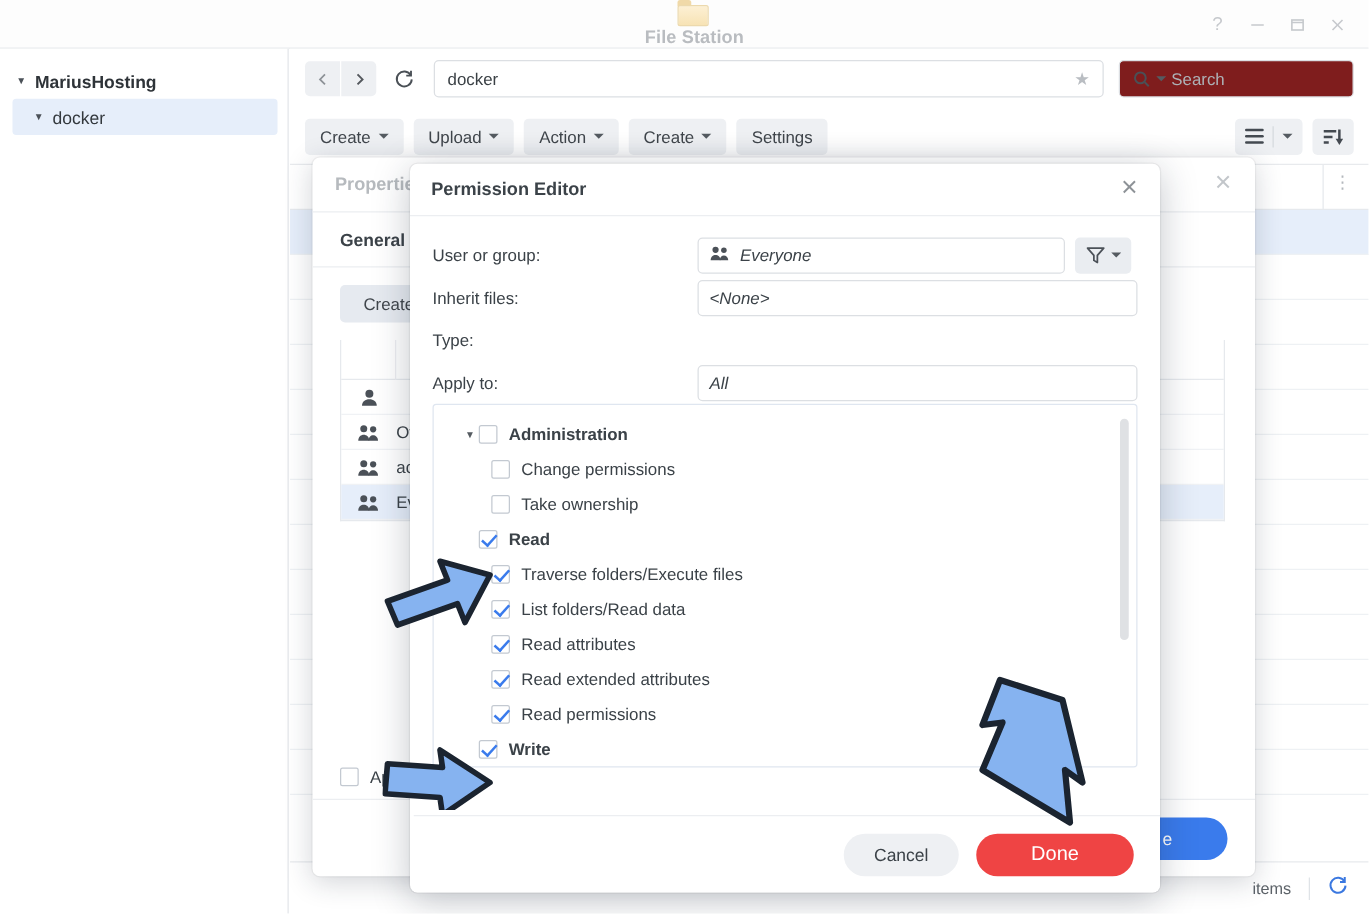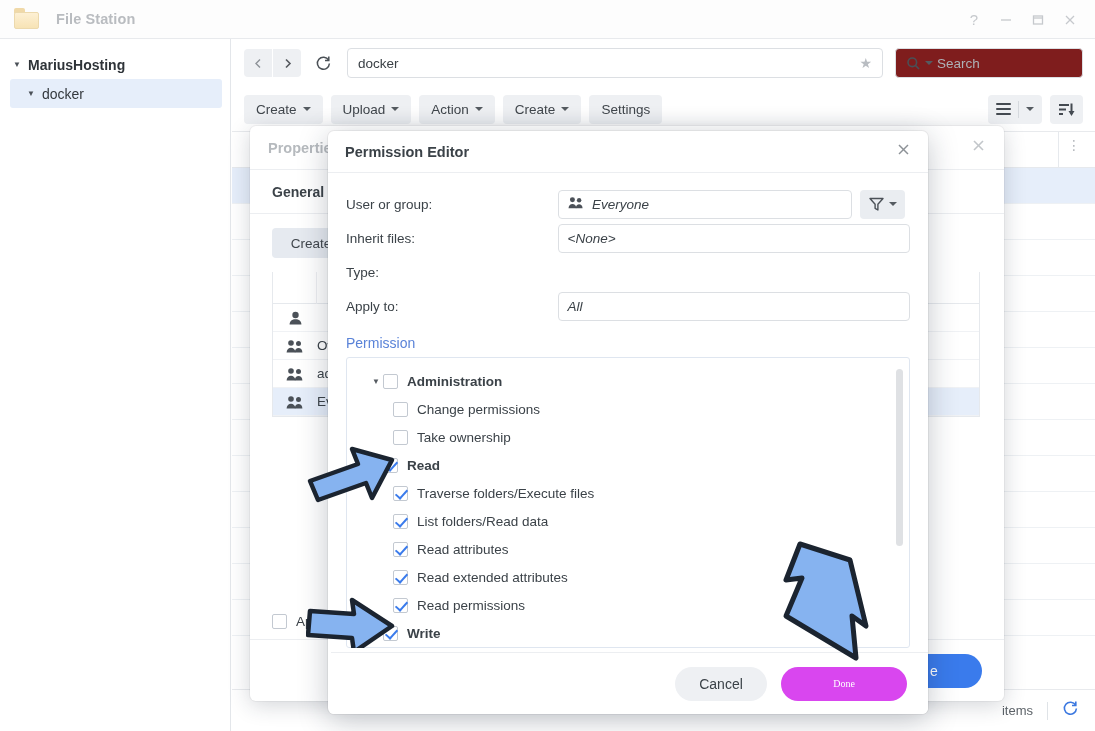--- a/index.html
+++ b/index.html
@@ -17,21 +17,21 @@
     width: 1095px; height: 731px;
     background: #fff;
     overflow: hidden;
   }
 
   
   .titlebar {
     position: absolute; left: 0; top: 0; width: 1095px; height: 39px;
     background: #fdfdfd;
     border-bottom: 1px solid #e8eaed;
-    display: flex; align-items: center;
+    display: flex; align-items: center; flex-direction: column;
   }
   .app-icon {
     margin-left: 14px; width: 26px; height: 22px; position: relative;
   }
   .app-icon .tab {
     position: absolute; left: 0; top: 0; width: 11px; height: 5px;
     background: #f0d9a8; border-radius: 2px 2px 0 0;
   }
   .app-icon .body {
     position: absolute; left: 0; top: 4px; width: 25px; height: 17px;
@@ -263,22 +263,22 @@
   .dlg-foot {
     position: absolute; left: 3px; bottom: 0; width: 600px; height: 62px;
     border-top: 1px solid #eceef1; display: flex; align-items: center; justify-content: flex-end;
     gap: 14px; padding-right: 24px; background: #fff;
   }
   .btn-cancel {
     height: 34px; min-width: 92px; border-radius: 17px; border: none; background: #eef0f3;
     color: #3b4248; font-size: 14px; font-family: "Liberation Sans", sans-serif;
   }
   .btn-done {
-    height: 34px; min-width: 126px; border-radius: 17px; border: none; background: #d946ef;
-    color: #fff; font-size: 10px; font-family: Liberation Serif, serif;
+    height: 34px; min-width: 126px; border-radius: 17px; border: none; background: #ef4444;
+    color: #fff; font-size: 16px; font-family: Liberation Sans, sans-serif;
   }
 
   
   .anno { position: absolute; pointer-events: none; }
   #arrow-read { left: 300px; top: 443px; }
   #arrow-write { left: 306px; top: 596px; }
   #arrow-done { left: 778px; top: 538px; }
 </style>
 </head>
 <body>
@@ -553,21 +553,20 @@
       </div>
 
       <div class="frow">
         <span class="flabel">Apply to:</span>
         <div class="fctl w353">
           <span>All</span>
           <span class="caret-dn"></span>
         </div>
       </div>
 
-      <div class="perm-label">Permission</div>
 
       <div class="perm-box">
         <div class="perm-list">
           <div class="prow bold">
             <span class="ind0"></span>
             <span class="tcaret">▼</span>
             <span class="cb"></span>
             <span class="plabel">Administration</span>
           </div>
           <div class="prow">

